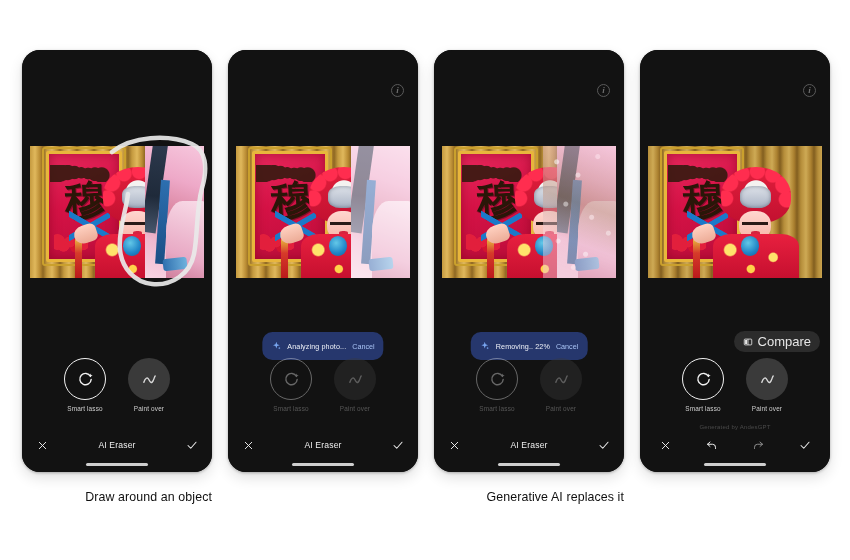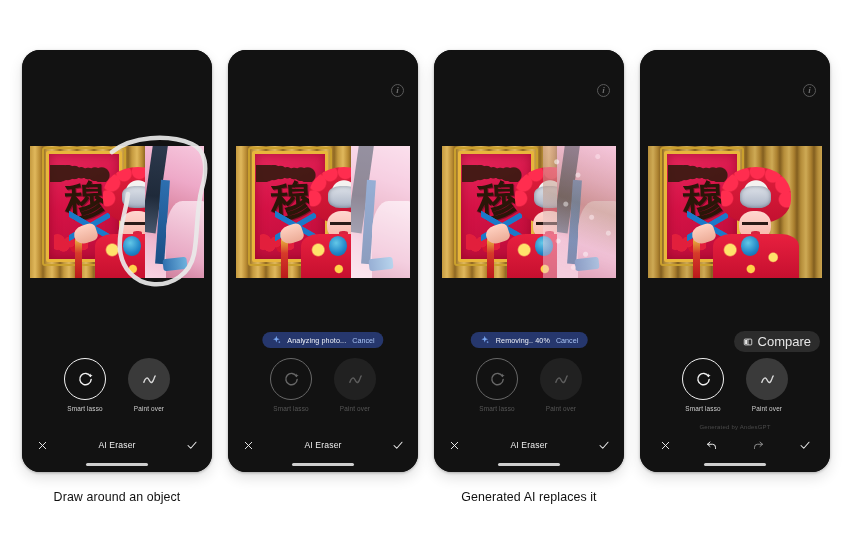--- a/index.html
+++ b/index.html
@@ -312,21 +312,21 @@
   }
 
   
   .pill {
     position: absolute;
     top: 282px; left: 50%;
     transform: translateX(-50%);
     display: flex;
     align-items: center;
     gap: 6px;
-    height: 16px;
+    height: 28px;
     padding: 0 9px;
     border-radius: 10px;
     background: #26376d;
     white-space: nowrap;
   }
   .pill .spark { width: 10px; height: 10px; flex: none; }
   .pill .ptext {
     color: #eef1f8;
     font-size: 7.2px;
     letter-spacing: .1px;
@@ -418,21 +418,21 @@
     left: 50%; bottom: 6px;
     transform: translateX(-50%);
     width: 62px; height: 2.6px;
     border-radius: 2px;
     background: #cfcfcf;
   }
 
   
   .caption {
     margin-top: 18px;
-    text-align: center;
+    text-align: right;
     font-size: 12.4px;
     color: #101010;
     letter-spacing: .1px;
   }
 </style>
 </head>
 <body>
 
 <div class="stage">
 
@@ -630,21 +630,21 @@
             </div>
             <div class="dissolve"></div>
           </div>
         </div>
 
         <div class="pill">
           <svg class="spark" viewBox="0 0 24 24">
             <path d="M12 2l2 6 6 2-6 2-2 6-2-6-6-2 6-2z" fill="#79a6f0"></path>
             <path d="M19 14l.9 2.1L22 17l-2.1.9L19 20l-.9-2.1L16 17l2.1-.9z" fill="#79a6f0"></path>
           </svg>
-          <span class="ptext">Removing.. 40%</span>
+          <span class="ptext">Removing.. 22%</span>
           <span class="pcancel">Cancel</span>
         </div>
 
         <div class="tools dimmed">
           <div class="tool active">
             <div class="knob">
               <svg width="17" height="17" viewBox="0 0 24 24">
                 <path d="M19 7.5A8 8 0 1 0 20 12" fill="none" stroke="#f2f2f2" stroke-width="2" stroke-linecap="round"></path>
                 <path d="M19.3 3.4l.8 2.1 2.1.8-2.1.8-.8 2.1-.8-2.1-2.1-.8 2.1-.8z" fill="#f2f2f2"></path>
               </svg>
@@ -671,21 +671,21 @@
           <div class="fside">
             <svg width="12" height="12" viewBox="0 0 24 24">
               <path d="M4 13l5.5 5.5L20 6.5" stroke="#ededed" stroke-width="2.1" stroke-linecap="round" stroke-linejoin="round" fill="none"></path>
             </svg>
           </div>
         </div>
 
         <div class="homebar"></div>
       </div>
     </div>
-    <div class="caption">Generated AI replaces it</div>
+    <div class="caption">Generative AI replaces it</div>
   </div>
 
   <div class="panel p4">
     <div class="phone">
       <div class="screen">
 
         <div class="topbar">
           <div class="info-icon">i</div>
         </div>
 

